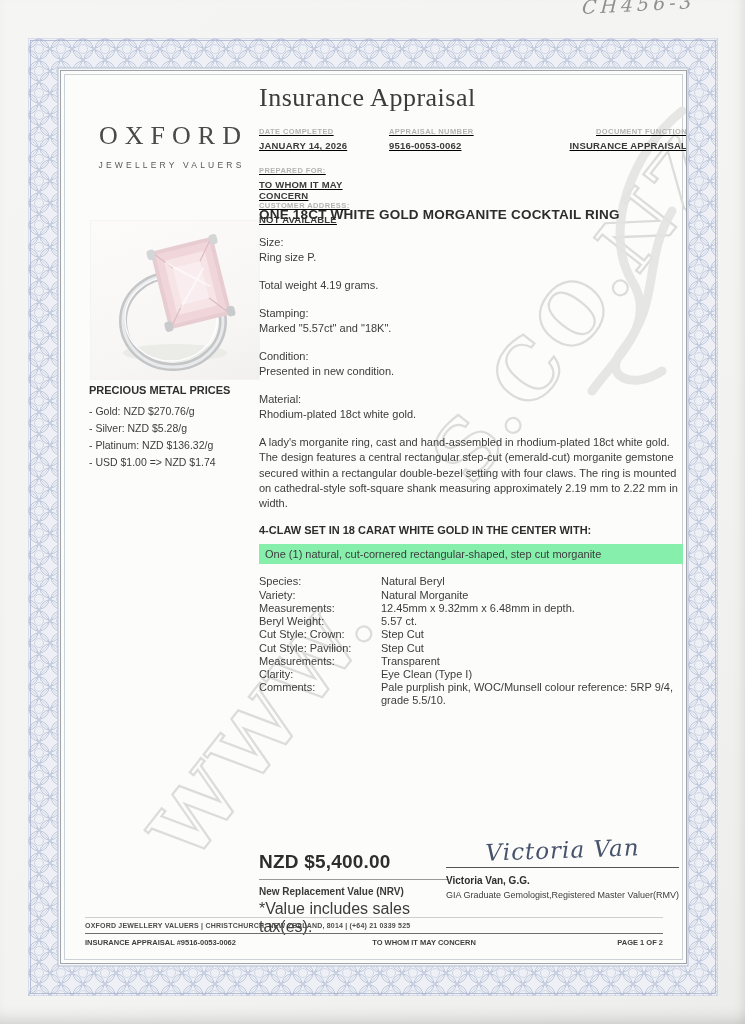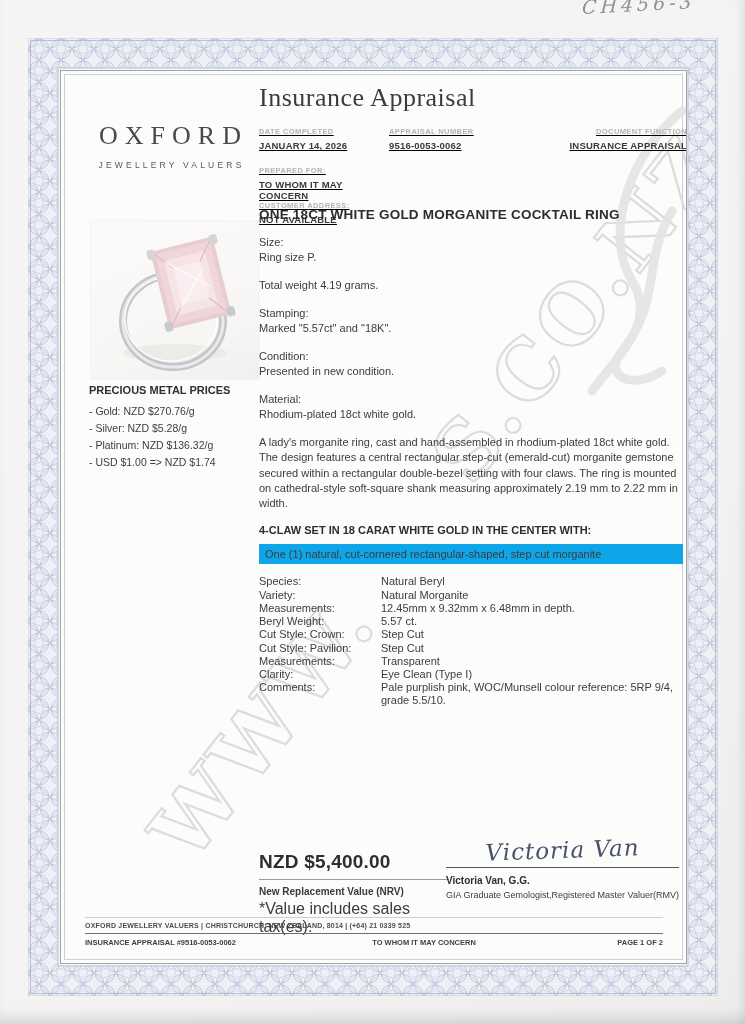--- a/index.html
+++ b/index.html
@@ -77,21 +77,21 @@
 
   
   .right-col { position:absolute; left:198px; top:136px; width:430px; color:#3c3c3c; }
   .item-title { font-size:13.5px; font-weight:bold; color:#2d2d2d; letter-spacing:.2px; }
   .sec { margin-top:13px; }
   .sec-label, .sec-value { font-size:11px; line-height:15px; }
   .sec-value { margin-top:0; }
   .sec-design .sec-value { line-height:15.3px; }
   .setting-heading { margin-top:12px; font-size:11px; font-weight:bold; line-height:15px; color:#2d2d2d; }
   .setting-detail {
-    margin-top:6px; background:#0ea5e9; padding:3px 6px;
+    margin-top:6px; background:#86efac; padding:3px 6px;
     font-size:11px; line-height:14px; width:424px;
   }
   .specs { margin-top:11px; }
   .spec-row { display:flex; font-size:11px; line-height:13.2px; }
   .spec-label { width:122px; flex:none; }
   .spec-value { flex:1; }
 
   
   .valuation { position:absolute; left:198px; top:780px; width:190px; }
   .val-amount { font-size:19px; font-weight:bold; color:#2e2e2e; letter-spacing:.2px; }

